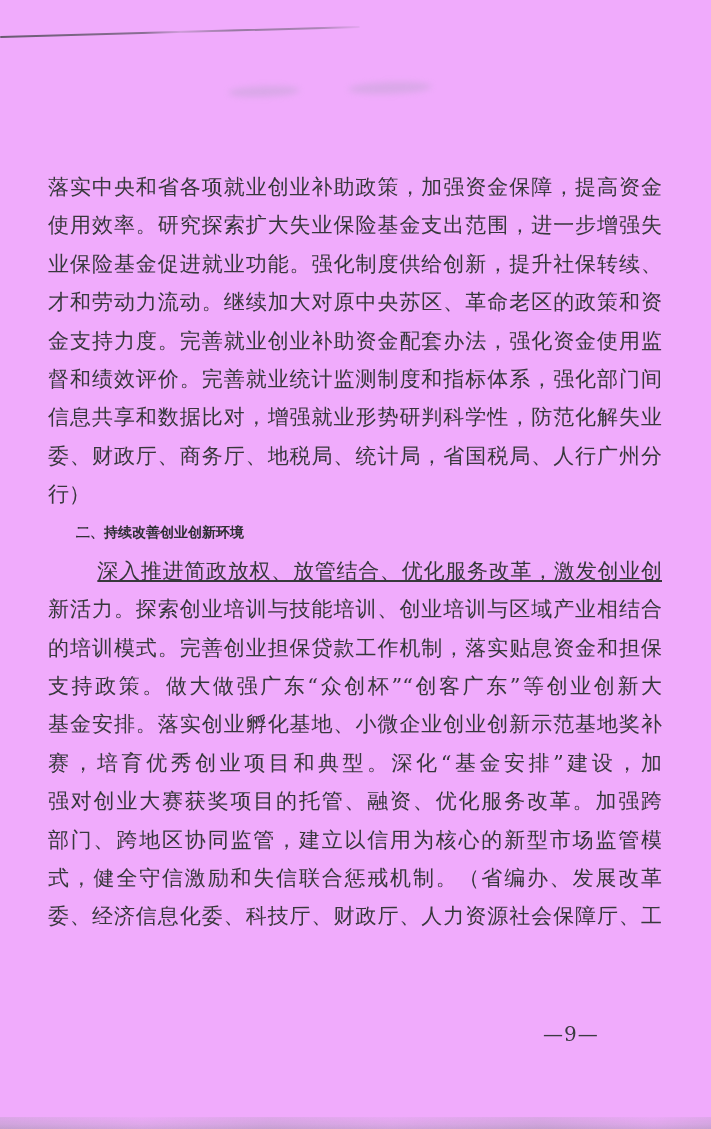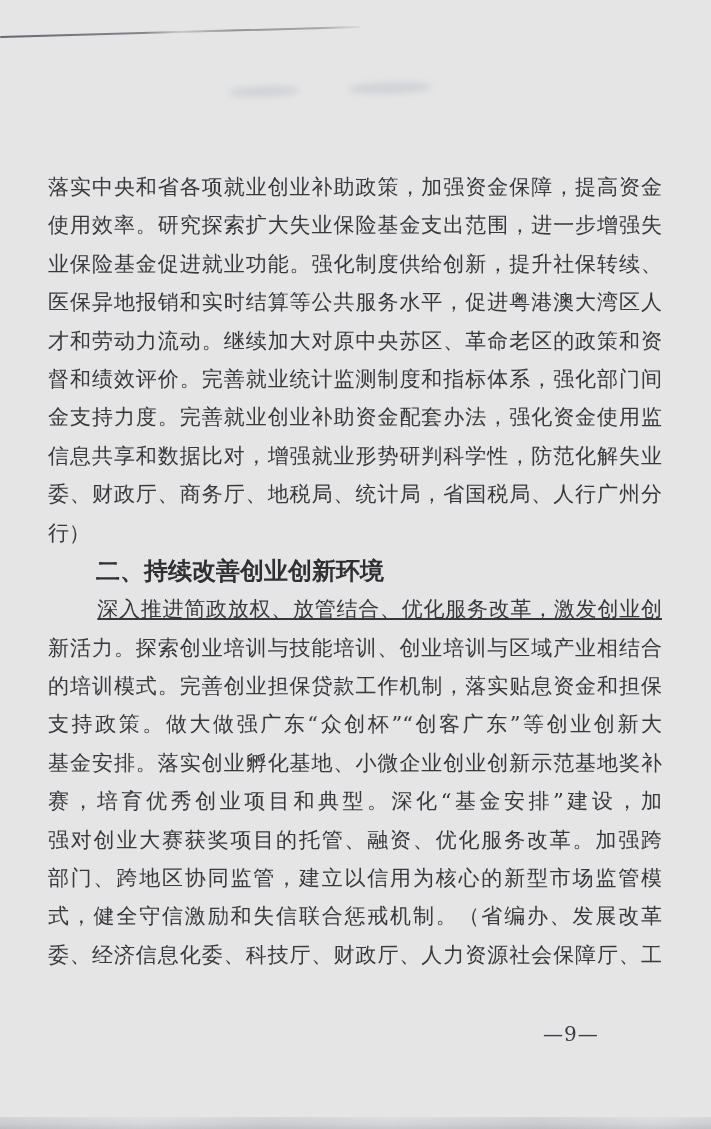--- a/index.html
+++ b/index.html
@@ -4,21 +4,21 @@
 <style>
   html, body {
     margin: 0;
     padding: 0;
     background: #ffffff;
   }
   .page {
     position: relative;
     width: 711px;
     height: 1129px;
-    background: #e5e5e5;
+    background: #f0abfc;
     overflow: hidden;
     font-family: "DejaVu Serif", "Liberation Serif", serif;
   }
   
   .scan-line {
     position: absolute;
     left: 0;
     top: 36px;
     width: 360px;
     height: 2px;
@@ -75,21 +75,21 @@
   .line.no-stretch {
     text-align-last: left;
   }
   .line.indent {
     text-indent: 2.35em;
     text-decoration: underline;
   }
   .line.heading {
     font-family: Liberation Serif, serif;
     font-weight: 700;
-    font-size: 24px;
+    font-size: 14px;
     text-indent: 2em;
     color: #2e2e33;
   }
   .page-number {
     position: absolute;
     left: 543px;
     top: 1022px;
     width: 70px;
     font-size: 20px;
     letter-spacing: 1px;
@@ -102,24 +102,23 @@
 
 <div class="page">
   <div class="scan-line"></div>
   <div class="smudge smudge-1"></div>
   <div class="smudge smudge-2"></div>
 
   <div class="doc-body">
       <div class="line">落实中央和省各项就业创业补助政策，加强资金保障，提高资金</div>
       <div class="line">使用效率。研究探索扩大失业保险基金支出范围，进一步增强失</div>
       <div class="line">业保险基金促进就业功能。强化制度供给创新，提升社保转续、</div>
-      <div class="line">医保异地报销和实时结算等公共服务水平，促进粤港澳大湾区人</div>
       <div class="line">才和劳动力流动。继续加大对原中央苏区、革命老区的政策和资</div>
+      <div class="line">金支持力度。完善就业创业补助资金配套办法，强化资金使用监</div>
       <div class="line">督和绩效评价。完善就业统计监测制度和指标体系，强化部门间</div>
-      <div class="line">金支持力度。完善就业创业补助资金配套办法，强化资金使用监</div>
       <div class="line">信息共享和数据比对，增强就业形势研判科学性，防范化解失业</div>
       <div class="line">委、财政厅、商务厅、地税局、统计局，省国税局、人行广州分</div>
       <div class="line no-stretch">行）</div>
       <div class="line heading no-stretch">二、持续改善创业创新环境</div>
       <div class="line indent">深入推进简政放权、放管结合、优化服务改革，激发创业创</div>
       <div class="line">新活力。探索创业培训与技能培训、创业培训与区域产业相结合</div>
       <div class="line">的培训模式。完善创业担保贷款工作机制，落实贴息资金和担保</div>
       <div class="line">支持政策。做大做强广东“众创杯”“创客广东”等创业创新大</div>
       <div class="line">基金安排。落实创业孵化基地、小微企业创业创新示范基地奖补</div>
       <div class="line">赛，培育优秀创业项目和典型。深化“基金安排”建设，加</div>

